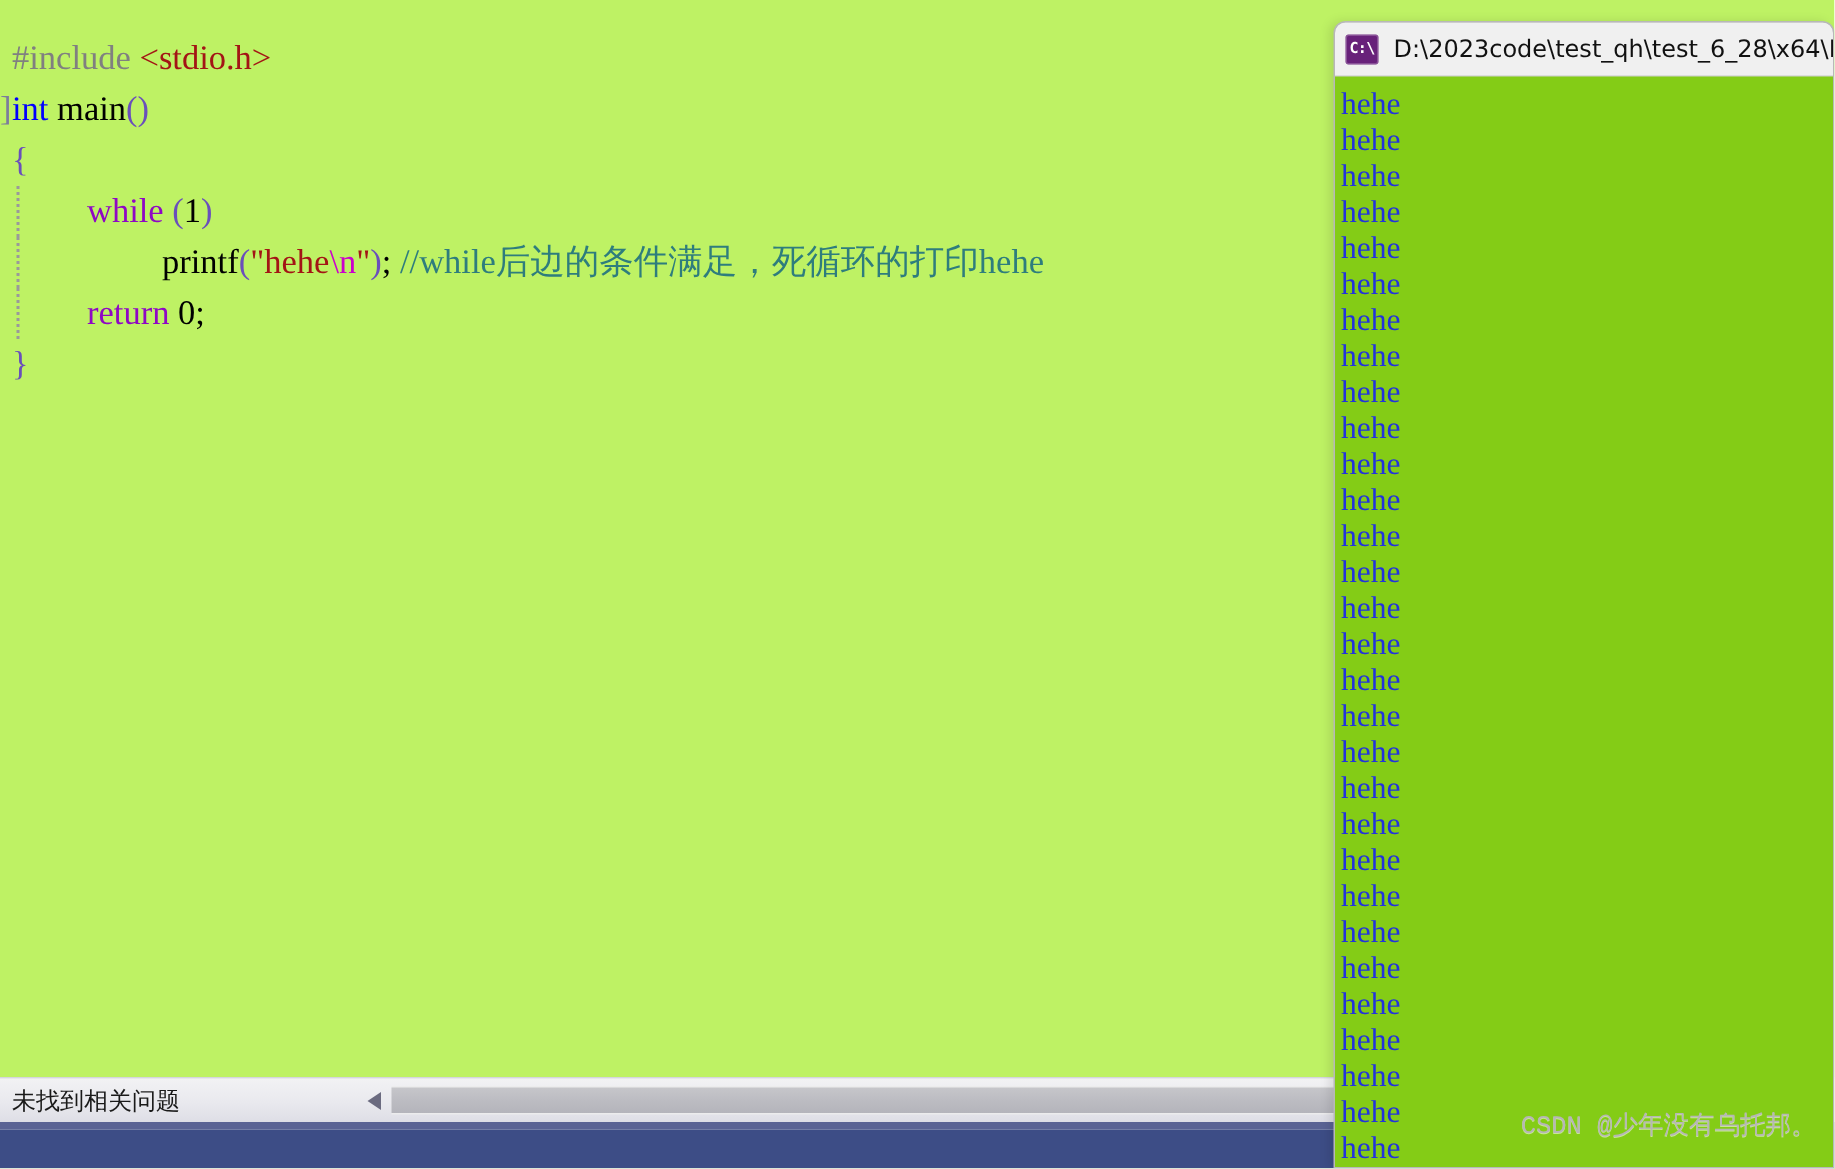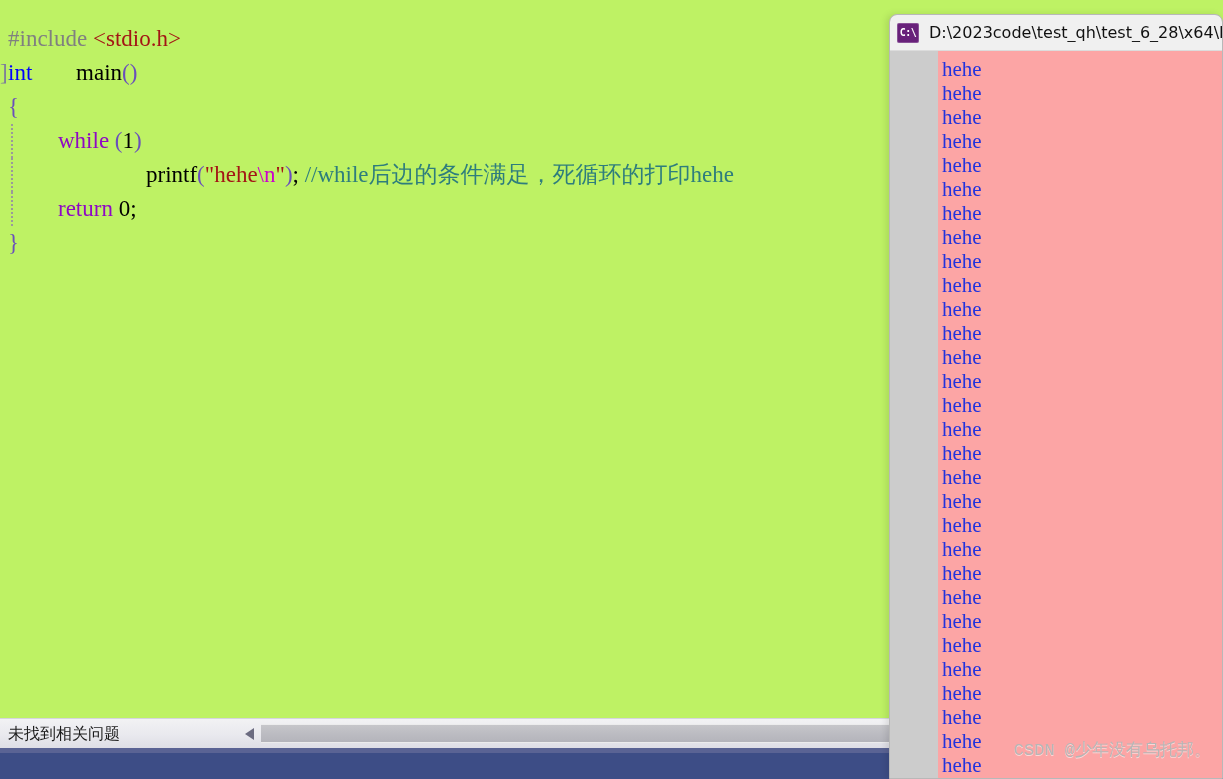--- a/index.html
+++ b/index.html
@@ -62,21 +62,21 @@
     font-family: "Liberation Serif", serif;
     font-size: 23px;
     color: #7c7c9c;
     line-height: 34px;
   }
 
   .tk-pre   { color: #808080; }   
   .tk-str   { color: #a31515; }   
   .tk-kw    { color: #0000ff; }   
   .tk-ctl   { color: #8f08c4; }   
-  .tk-fn    { color: #000000; margin-left: 38px; }
+  .tk-fn    { color: #000000; }
   .tk-plain { color: #000000; }
   .tk-esc   { color: #cc00cc; }   
   .tk-cmt   { color: #2e7d7d; }   
   .tk-num   { color: #000000; }
   .tk-paren { color: #6a4fbb; }
 
   
   .statusbar {
     position: absolute;
     left: 0;
@@ -204,25 +204,24 @@
     font-size: 16px;
     color: #111111;
     white-space: nowrap;
     font-family: "DejaVu Sans", sans-serif;
     overflow: hidden;
   }
 
   .console-body {
     position: relative;
     height: 727px;
-    background: #fca5a5;
+    background: #84cc16;
     padding: 6px 0 0 3px;
     box-sizing: border-box;
     overflow: hidden;
-    margin-left: 48px;
   }
 
   .console-line {
     font-family: "Liberation Serif", serif;
     font-size: 21px;
     line-height: 24px;
     color: #2233dd;
     white-space: pre;
     padding-left: 1px;
   }

